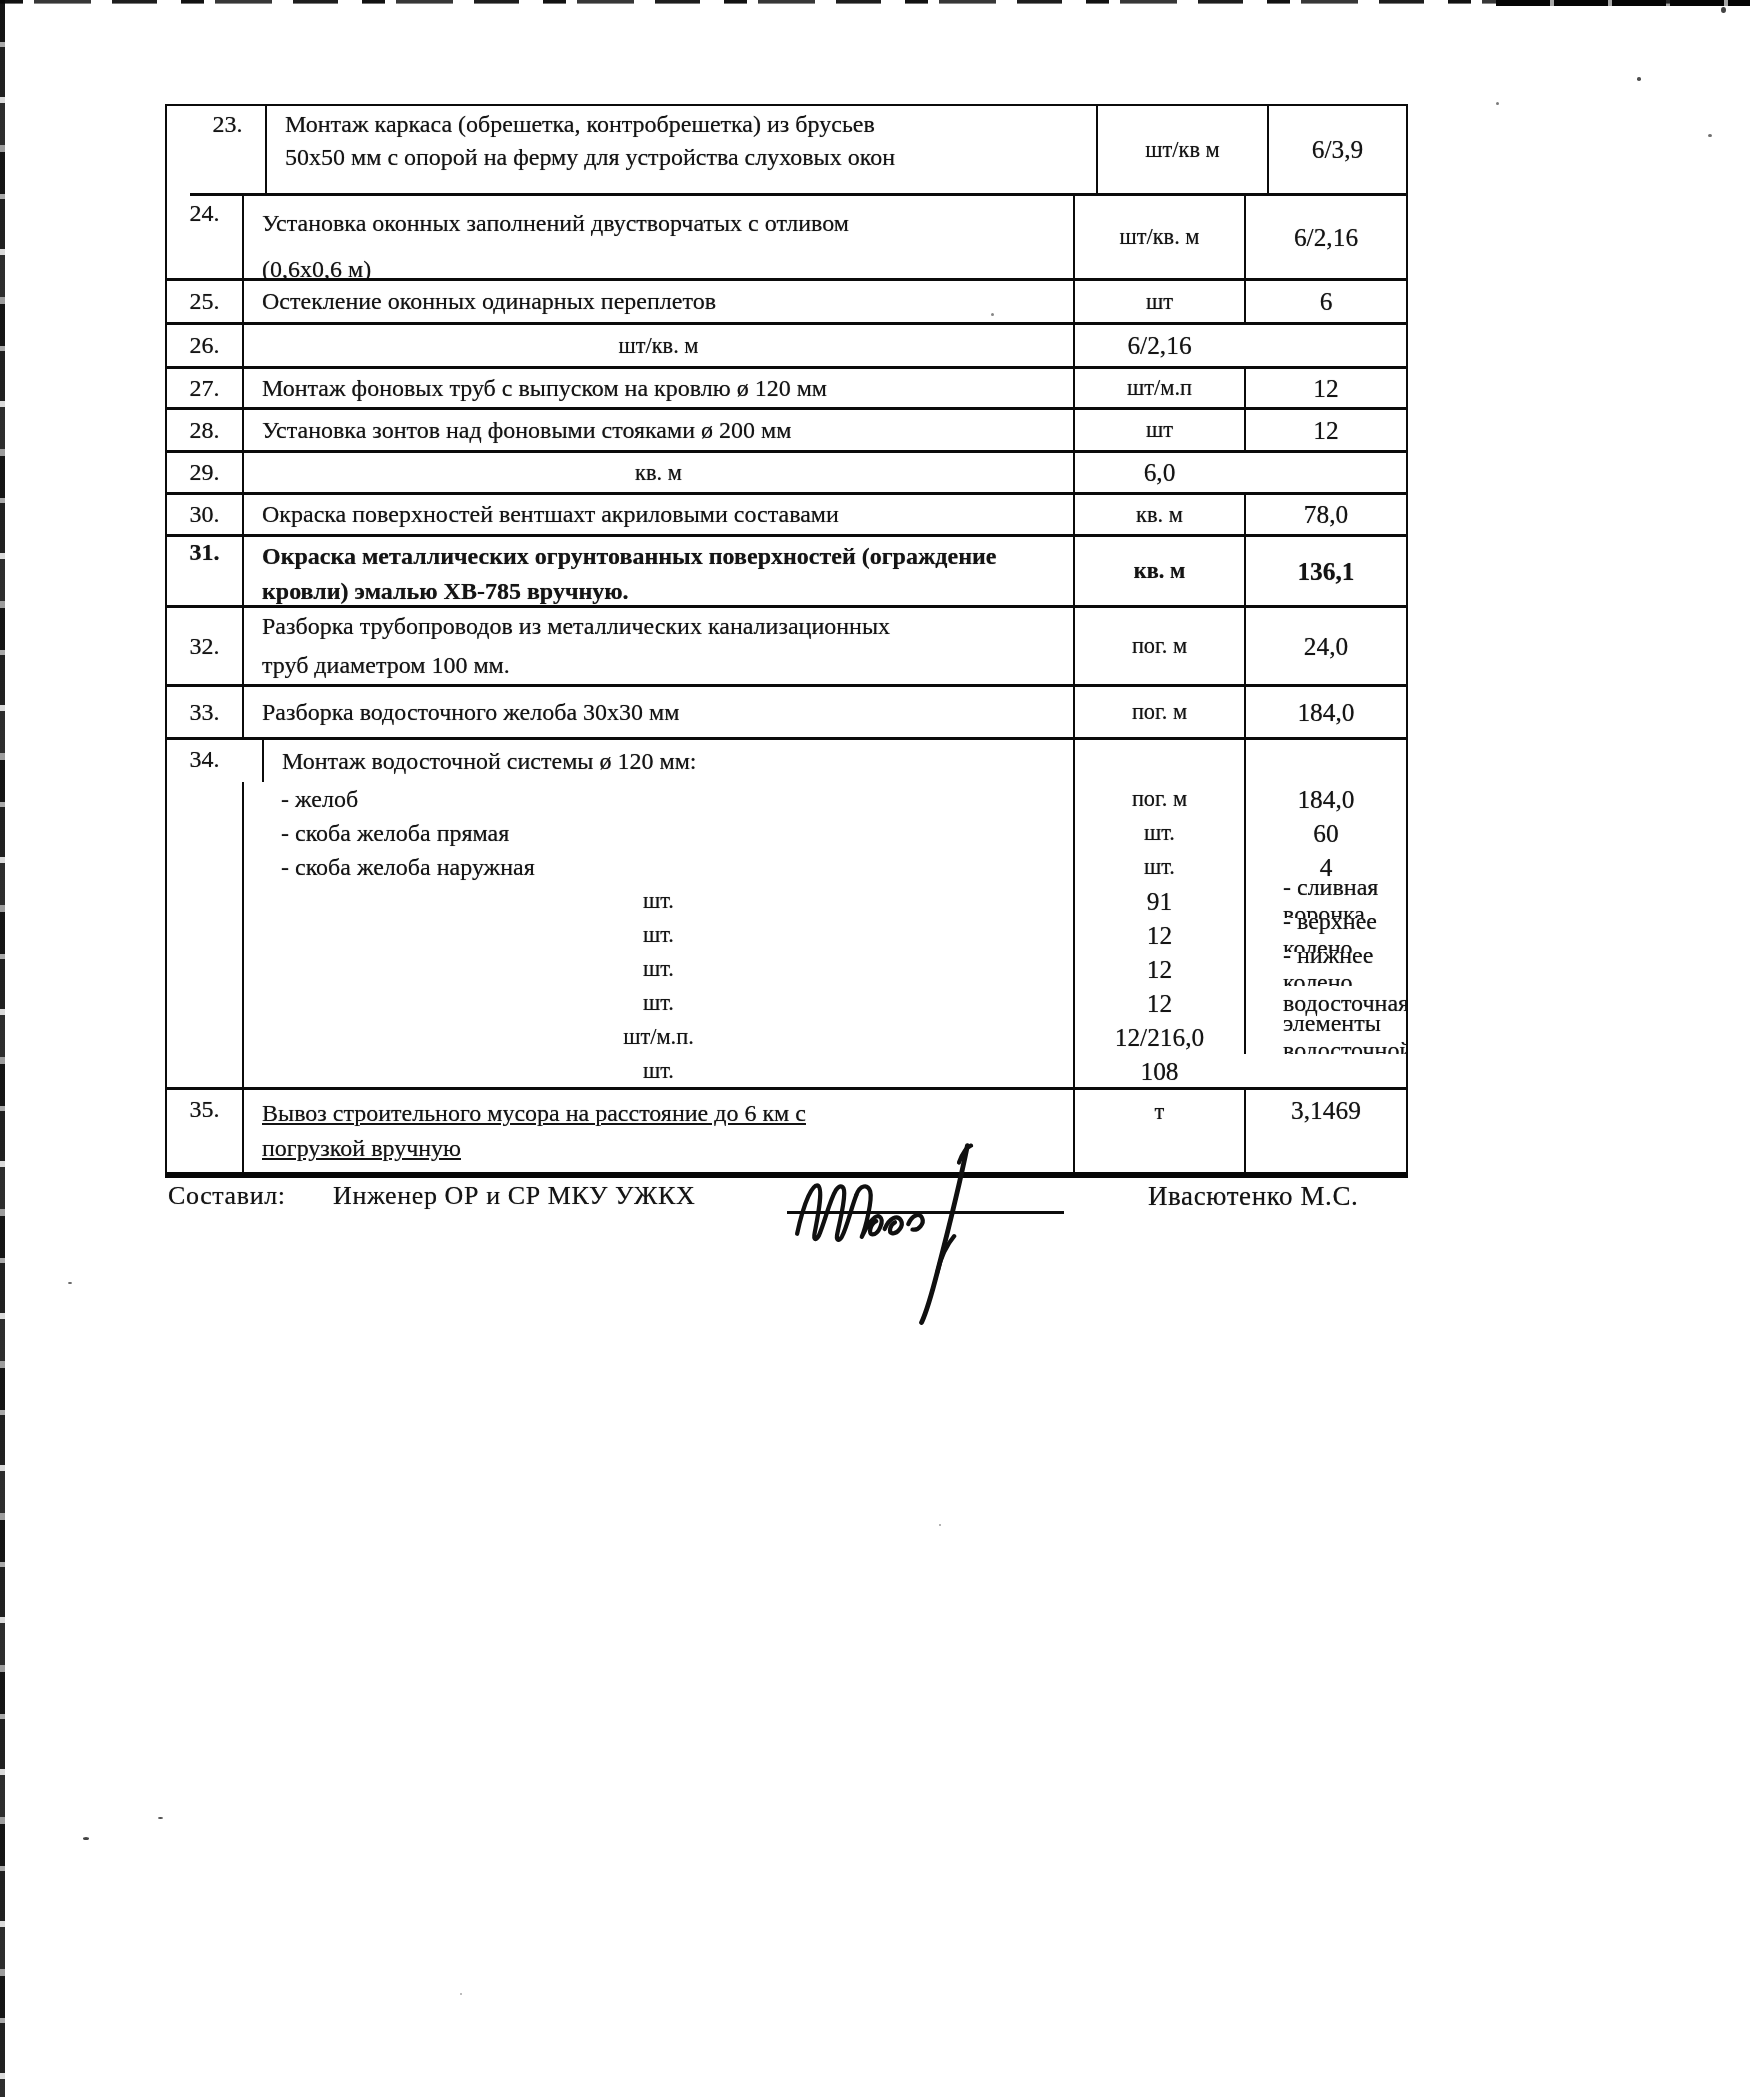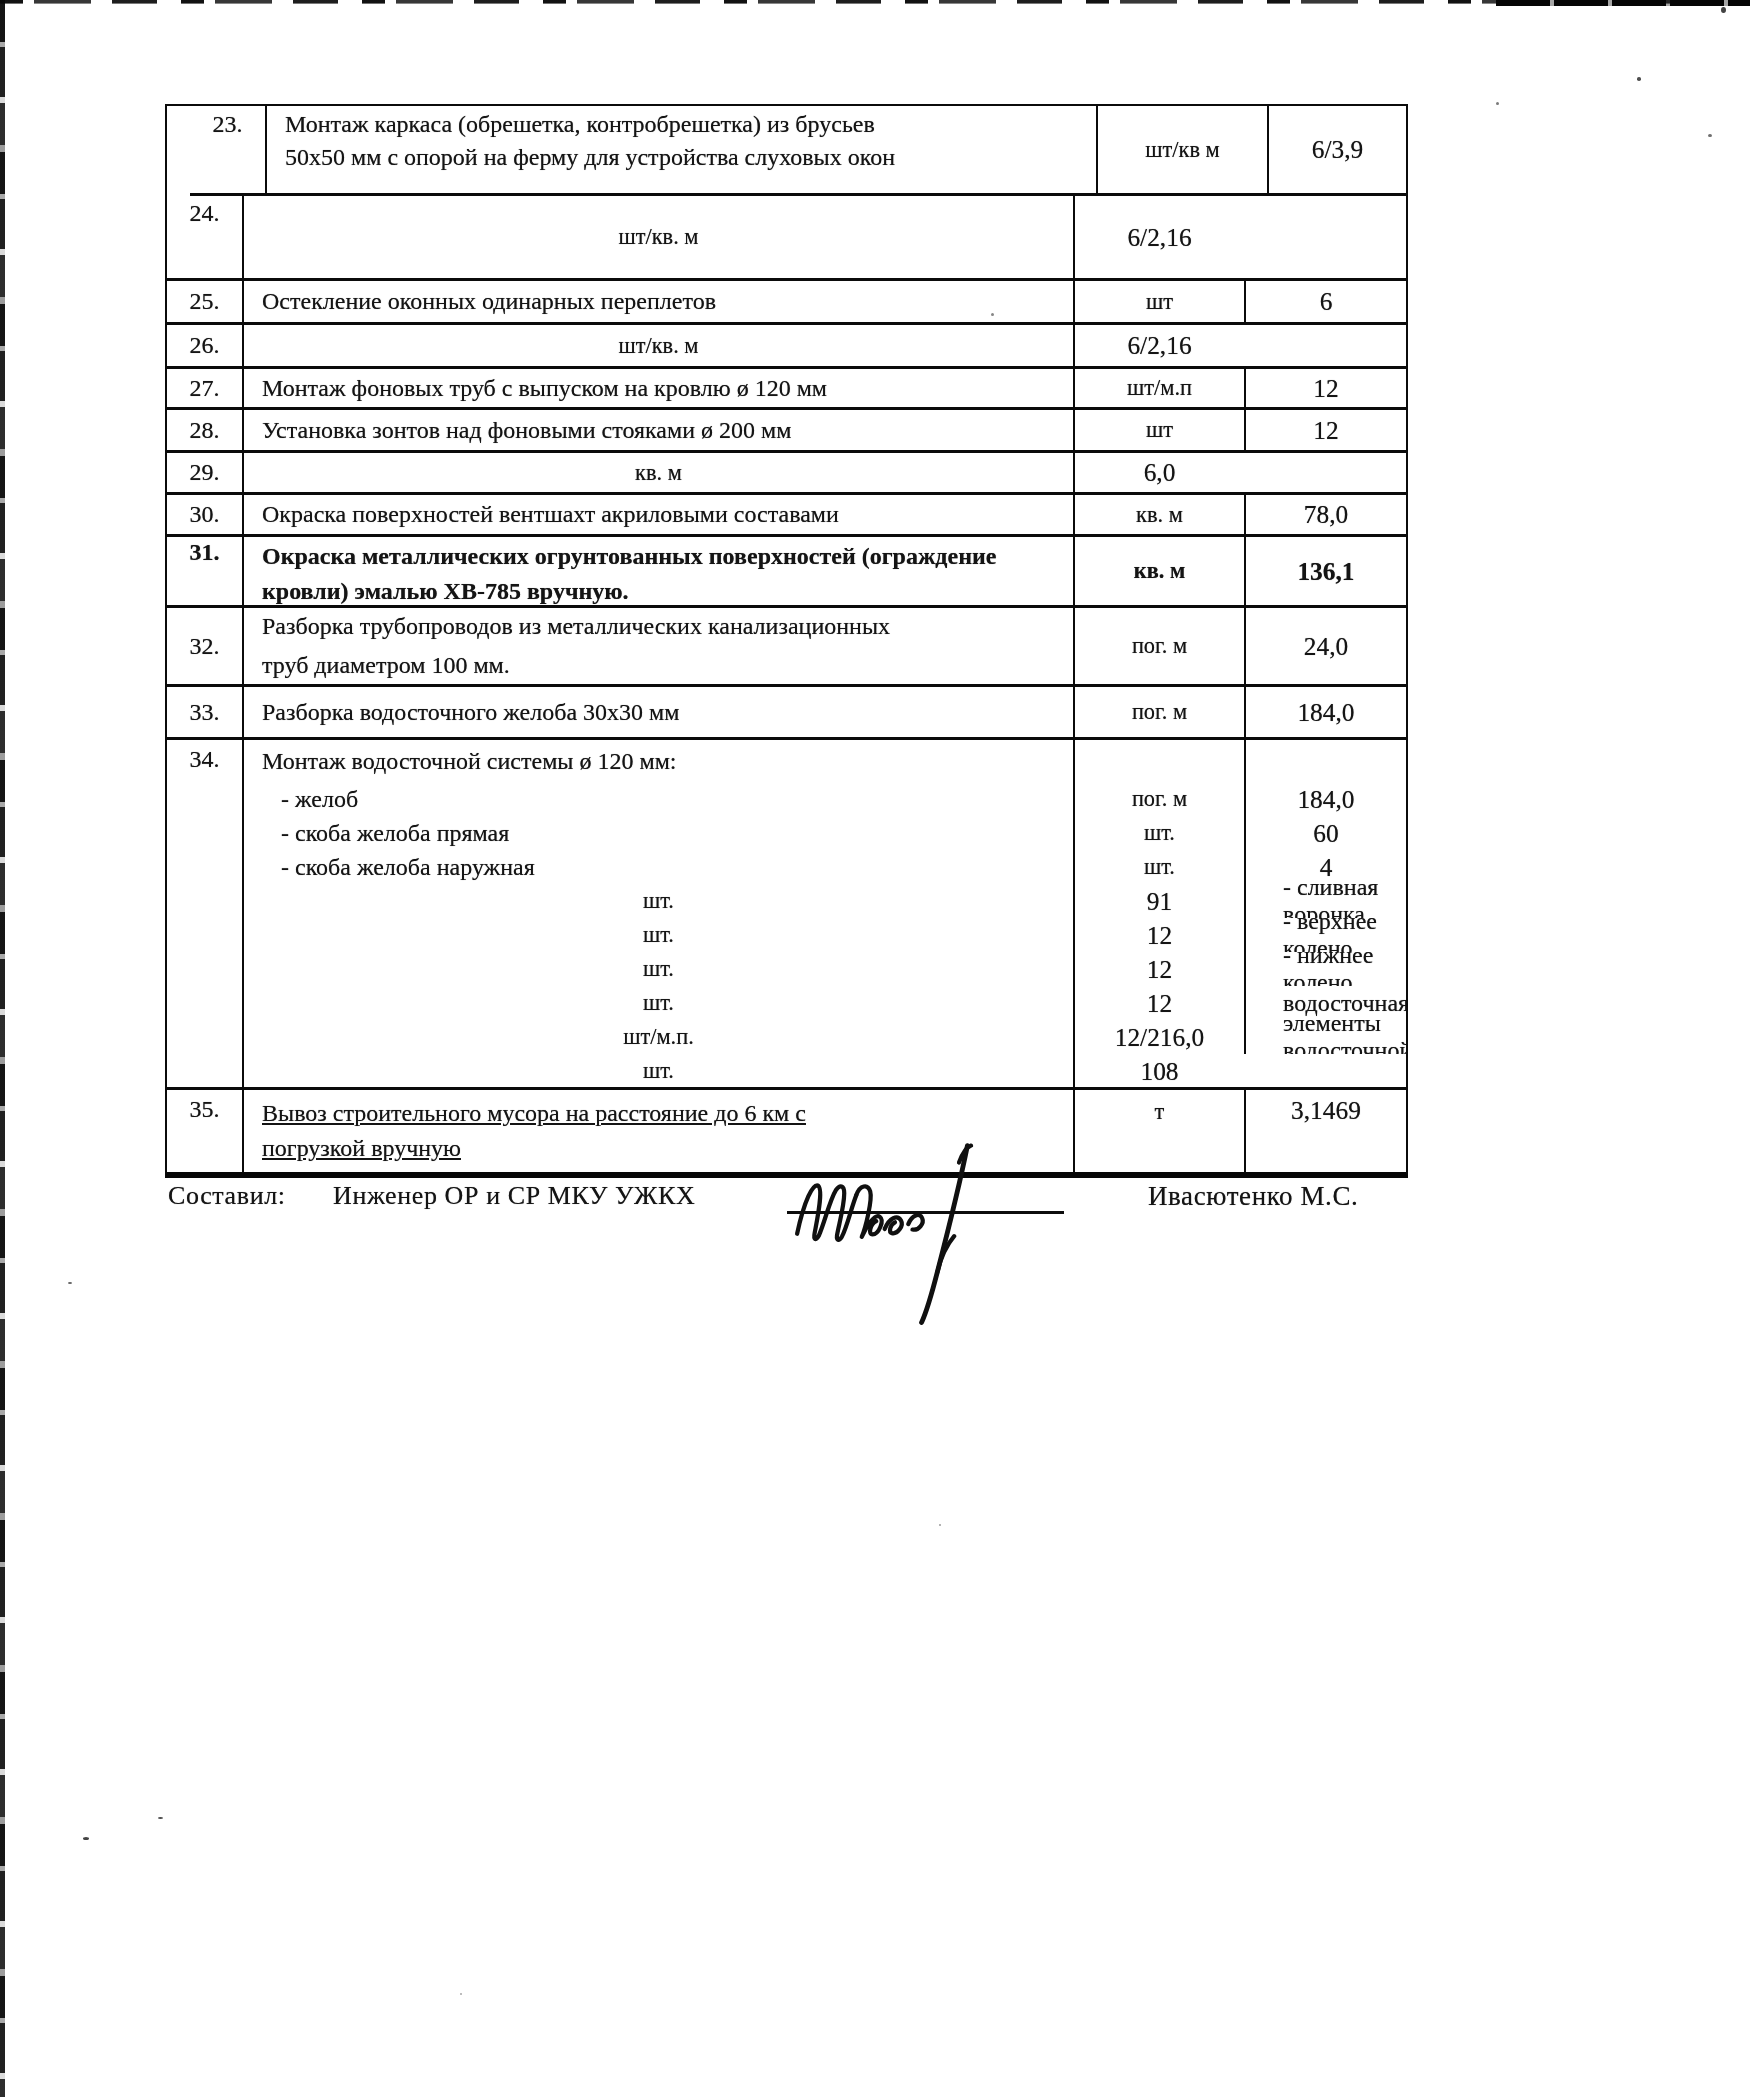--- a/index.html
+++ b/index.html
@@ -67,21 +67,21 @@
   .c-unit{border-left:2.4px solid #0b0b0b;font-size:22.4px;}
   .c-qty{border-left:2.4px solid #0b0b0b;font-size:25.4px;}
   
   .row34{
     display:grid;
     grid-template-columns:75px 831px 171px 1fr;
     border-bottom:3px solid #0b0b0b;
     box-sizing:border-box;
   }
   .row34 .c-num{grid-row:1 / span 10;align-items:flex-start;padding-top:6px;}
-  .row34 .hd{align-items:center;}
+  .row34 .hd{align-items:center;margin-left:20px;}
   .row34 .sub-desc{padding-left:37px;}
 
   
   .footer-line{position:absolute;left:0;top:0;width:1750px;height:0;}
   .composed-label{position:absolute;left:168px;top:1181px;font-size:26px;letter-spacing:0.6px;}
   .composer-role{position:absolute;left:333px;top:1181px;font-size:26px;letter-spacing:0.6px;}
   .composer-name{position:absolute;left:1148px;top:1181px;font-size:27px;letter-spacing:0.6px;}
   .signature-line{position:absolute;left:787px;top:1211px;width:277px;height:3px;background:#0d0d0d;}
   .signature-svg{position:absolute;left:779px;top:1132px;width:302px;height:212px;}
 </style>
@@ -108,20 +108,22 @@
   <div class="worktable scan-text">
       <div class="trow" style="height: 90px; margin-left: 23px;">
         <div class="cell c-num" style="align-items: flex-start; padding-top: 4.8px;">23.</div>
         <div class="cell c-desc" style="line-height: 33px; align-items: flex-start; padding-top: 2.4px;">Монтаж  каркаса (обрешетка, контробрешетка)  из брусьев
 50х50 мм с опорой на ферму для устройства слуховых окон</div>
         <div class="cell c-unit">шт/кв м</div>
         <div class="cell c-qty">6/3,9</div>
       </div>
       <div class="trow" style="height: 85px;">
         <div class="cell c-num" style="align-items: flex-start; padding-top: 3.6px;">24.</div>
+        <div class="cell c-desc" style="line-height: 46px; align-items: flex-start; padding-top: 3.6px;">Установка оконных заполнений двустворчатых с отливом
+(0,6х0,6 м)</div>
         <div class="cell c-unit">шт/кв. м</div>
         <div class="cell c-qty">6/2,16</div>
       </div>
       <div class="trow" style="height: 44px;">
         <div class="cell c-num">25.</div>
         <div class="cell c-desc">Остекление оконных одинарных переплетов</div>
         <div class="cell c-unit">шт</div>
         <div class="cell c-qty">6</div>
       </div>
       <div class="trow" style="height: 44px;">

